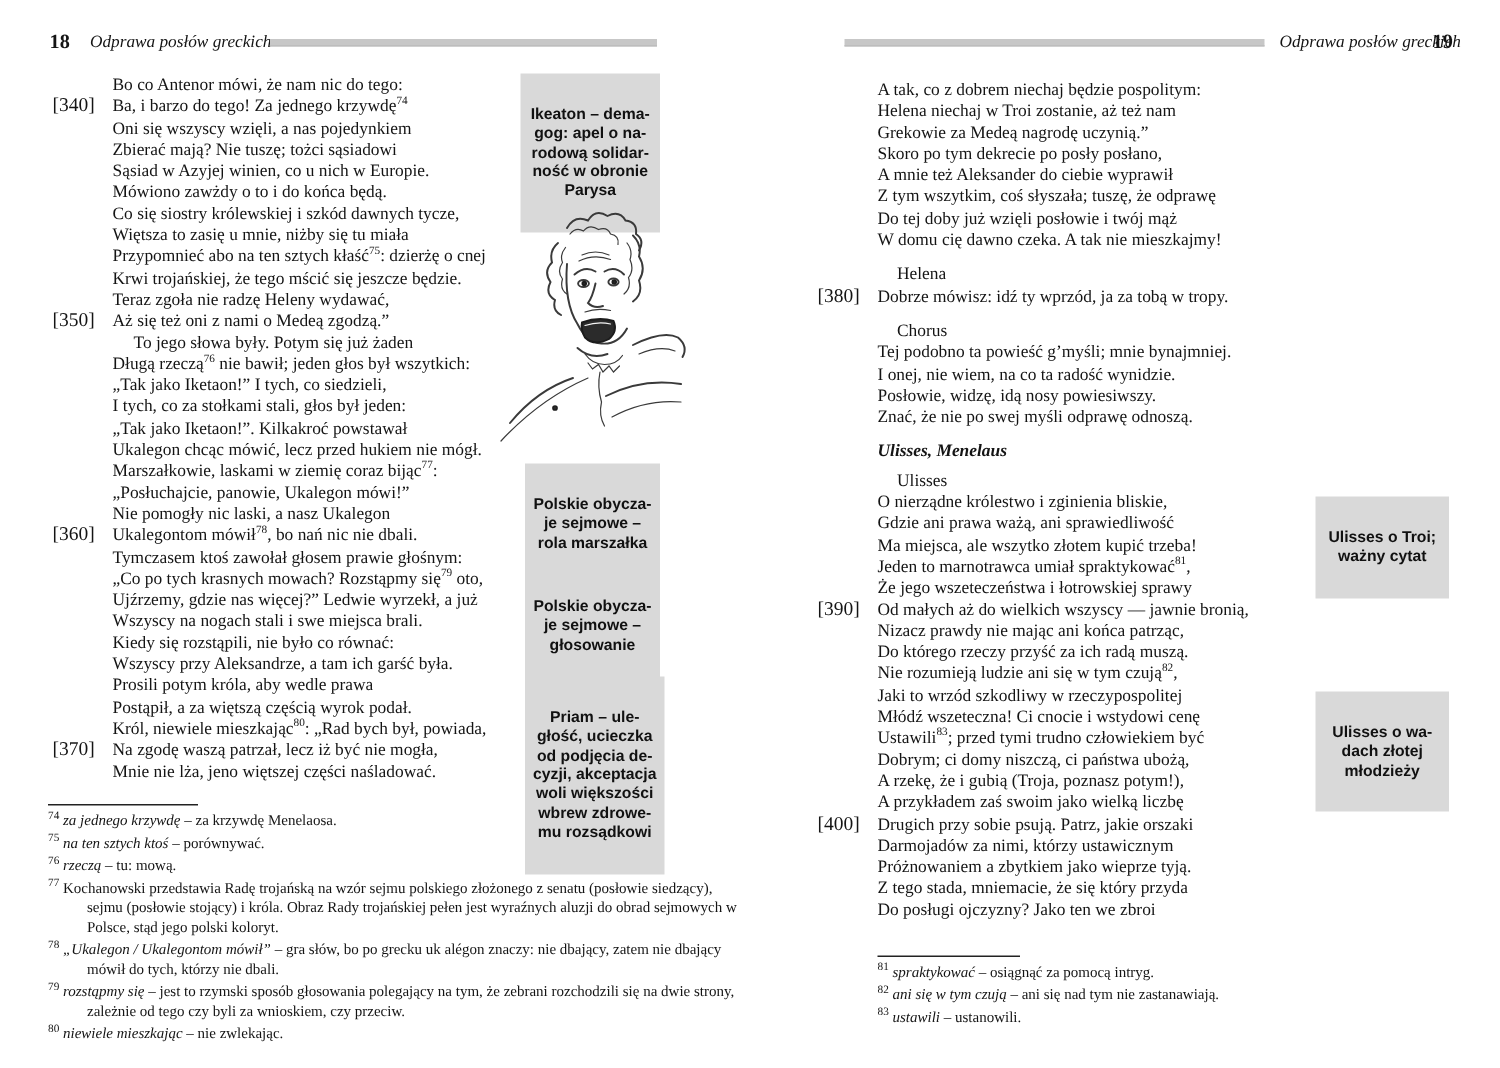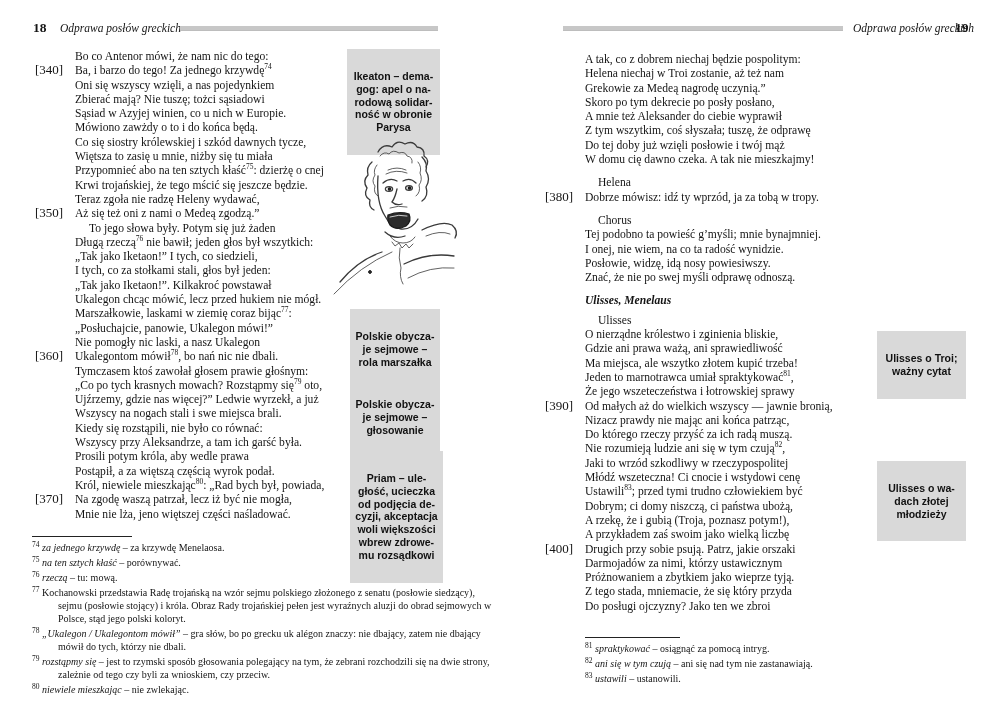--- a/index.html
+++ b/index.html
@@ -126,21 +126,21 @@
         <path d="M74,132 q24,-12 50,-8"></path>
         <path d="M78,146 q22,-12 46,-10" class="thin"></path>
         <circle class="dark" cx="40" cy="140" r="1.4"></circle>
       </svg>
     </div>
 
     <div class="fnblock" style="left:32px; top:536px; width:468px;">
       <div class="fnrule" style="width:100px;"></div>
       <div>
           <div class="fn"><sup>74</sup> <span class="term">za jednego krzywdę</span> – za krzywdę Menelaosa.</div>
-          <div class="fn"><sup>75</sup> <span class="term">na ten sztych kłaść</span> – porównywać.</div>
+          <div class="fn"><sup>75</sup> <span class="term">na ten sztych ktoś</span> – porównywać.</div>
           <div class="fn"><sup>76</sup> <span class="term">rzeczą</span> – tu: mową.</div>
           <div class="fn"><sup>77</sup> Kochanowski przedstawia Radę trojańską na wzór sejmu polskiego złożonego z senatu (posłowie siedzący), sejmu (posłowie stojący) i króla. Obraz Rady trojańskiej pełen jest wyraźnych aluzji do obrad sejmowych w Polsce, stąd jego polski koloryt.</div>
           <div class="fn"><sup>78</sup> <span class="term">„Ukalegon / Ukalegontom mówił”</span> – gra słów, bo po grecku uk alégon znaczy: nie dbający, zatem nie dbający mówił do tych, którzy nie dbali.</div>
           <div class="fn"><sup>79</sup> <span class="term">rozstąpmy się</span> – jest to rzymski sposób głosowania polegający na tym, że zebrani rozchodzili się na dwie strony, zależnie od tego czy byli za wnioskiem, czy przeciw.</div>
           <div class="fn"><sup>80</sup> <span class="term">niewiele mieszkając</span> – nie zwlekając.</div>
         </div>
     </div>
   </div>
 
   <div>

